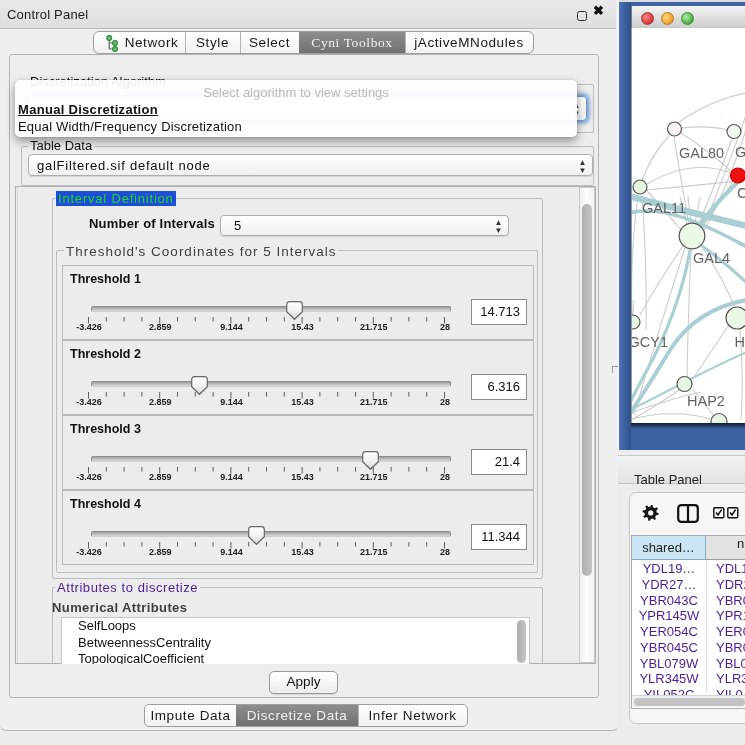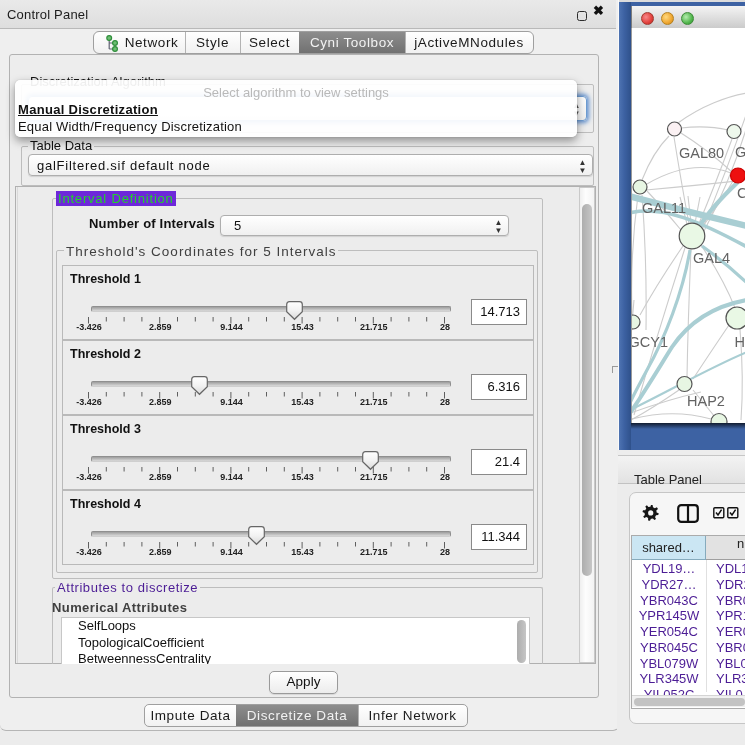--- a/index.html
+++ b/index.html
@@ -110,21 +110,21 @@
   <div class="s" style="left:0;width:91px;border-radius:6px 0 0 6px;">
     <svg style="left:12px;top:3px;" width="13" height="17" viewBox="0 0 13 17">
       <path d="M3.2 3.5 L3.2 14 M3.2 8 L7 8 M3.2 14 L7 14" stroke="#5f6272" stroke-width="1.2" fill="none"></path>
       <circle cx="3.2" cy="3" r="2.4" fill="#6cbf72" stroke="#2e8d3a" stroke-width="1.2"></circle>
       <circle cx="9" cy="8" r="2.4" fill="#6cbf72" stroke="#2e8d3a" stroke-width="1.2"></circle>
       <circle cx="9" cy="14" r="2.4" fill="#6cbf72" stroke="#2e8d3a" stroke-width="1.2"></circle>
     </svg>
     <span style="margin-left:24px;">Network</span></div>
   <div class="s" style="left:91px;width:55px;">Style</div>
   <div class="s" style="left:146px;width:59px;">Select</div>
-  <div class="s sdark" style="left:205px;width:106px;">Cyni Toolbox</div>
+  <div class="s sdark" style="left:205px;width:106px;font-family:Liberation Serif, serif;">Cyni Toolbox</div>
   <div class="s" style="left:311px;width:128px;border-right:none;border-radius:0 6px 6px 0;">jActiveMNodules</div>
 </div>
 
 <div class="abs" id="tabpanel"></div>
 
 <div class="abs group" style="left:21px;top:84px;width:571px;height:47px;"></div>
 <div class="abs glabel" style="left:28px;top:74px;color:#111;">Discretization Algorithm</div>
 <div class="abs combo" style="left:28px;top:96px;width:559px;height:25px;
   box-shadow:0 0 4px 1.5px rgba(64,122,200,0.8);border-color:#6d9cd1;">
   <span class="arr" style="top:5px;color:#555;">▲<br>▼</span>
@@ -139,21 +139,21 @@
 
 <div class="abs" style="left:15px;top:186px;width:581px;height:478px;
   border:1px solid #b0b0b0;box-sizing:border-box;background:#ececec;">
   <div style="position:absolute;left:1px;top:0px;width:577px;height:476px;border:1px solid #d9d9d9;border-width:0 0 0 1px;"></div>
 </div>
 
 <div class="abs sbv" style="left:579px;top:187px;width:16px;height:476px;box-sizing:border-box;"></div>
 <div class="abs sbthumb" style="left:582px;top:204px;width:10px;height:372px;"></div>
 
 <div class="abs group" style="left:52px;top:198px;width:489px;height:379px;"></div>
-<div class="abs glabel" style="left:56px;top:191px;color:#21d42a;background:#6d28d9;letter-spacing:0.8px;">Interval Definition</div>
+<div class="abs glabel" style="left:56px;top:191px;color:#21d42a;background:#1d4ed8;letter-spacing:0.8px;">Interval Definition</div>
 
 <div class="abs" style="left:89px;top:216px;font-size:13px;font-weight:700;letter-spacing:0.2px;color:#111;">Number of Intervals</div>
 <div class="abs combo" style="left:220px;top:215px;width:289px;height:21px;">
   <span class="ct" style="top:2px;left:13px;">5</span>
   <span class="arr" style="top:3px;">▲<br>▼</span>
 </div>
 
 <div class="abs group" style="left:56px;top:250px;width:480px;height:321px;"></div>
 <div class="abs glabel" style="left:64px;top:244px;color:#404040;background:#ececec;font-size:13.5px;letter-spacing:1px;">Threshold's Coordinates for 5 Intervals</div>
 
@@ -356,22 +356,22 @@
       <span style="left:382px;">28</span>
     </div>
   <div class="vbox">11.344</div>
 </div>
 
 <div class="abs group" style="left:52px;top:587px;width:489px;height:77px;border-bottom:none;"></div>
 <div class="abs glabel" style="left:55px;top:580px;color:#4c1d95;background:#ececec;letter-spacing:0.55px;">Attributes to discretize</div>
 <div class="abs" style="left:52px;top:600px;font-size:13px;font-weight:700;letter-spacing:0.4px;color:#404040;">Numerical Attributes</div>
 <div class="abs" id="attrlist">
   <div>SelfLoops</div>
+  <div>BetweennessCentrality</div>
   <div>TopologicalCoefficient</div>
-  <div>BetweennessCentrality</div>
 </div>
 <div class="abs sbthumb" style="left:517px;top:620px;width:9px;height:43px;"></div>
 
 <div class="abs" style="left:16px;top:664px;width:579px;height:31px;background:#ededed;"></div>
 
 <div class="abs" id="applybtn">Apply</div>
 
 <div class="abs seg" id="bottabs">
   <div class="s" style="left:0;width:91px;border-radius:5px 0 0 5px;">Impute Data</div>
   <div class="s sdark" style="left:91px;width:122px;">Discretize Data</div>

